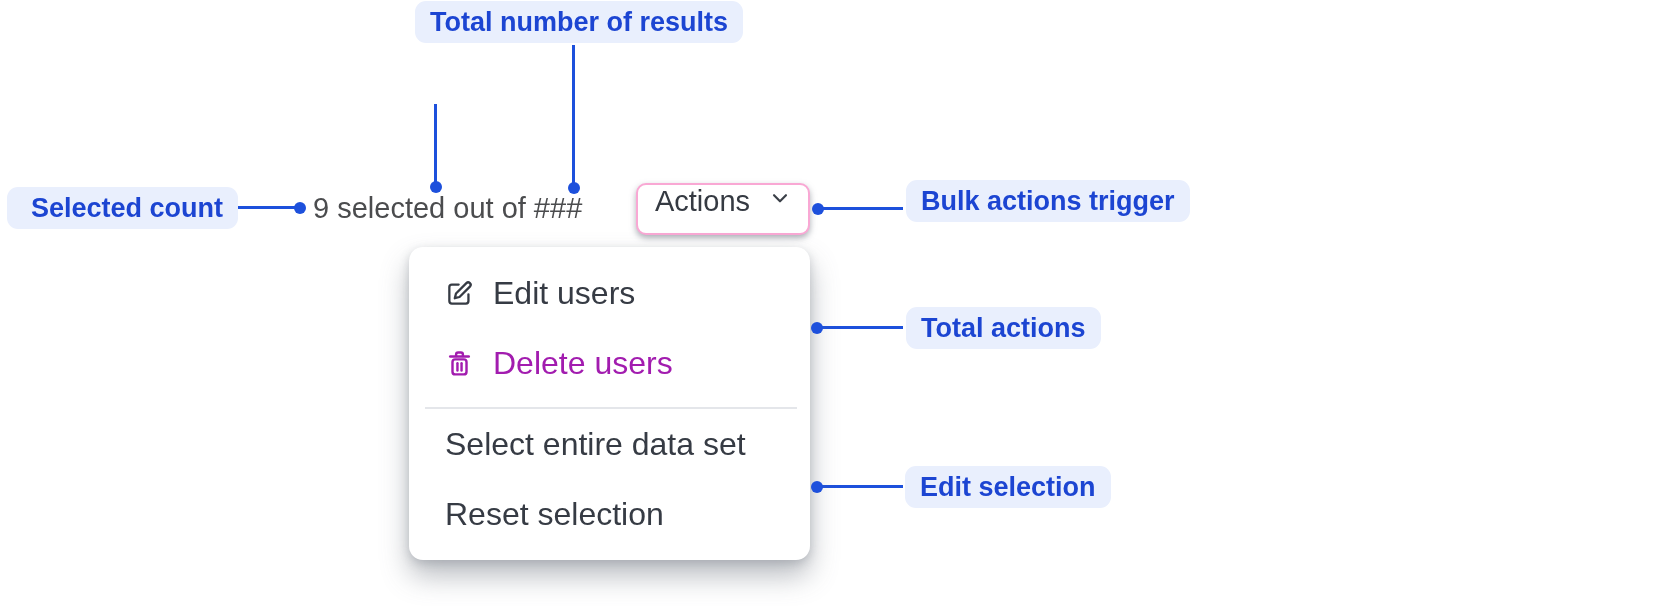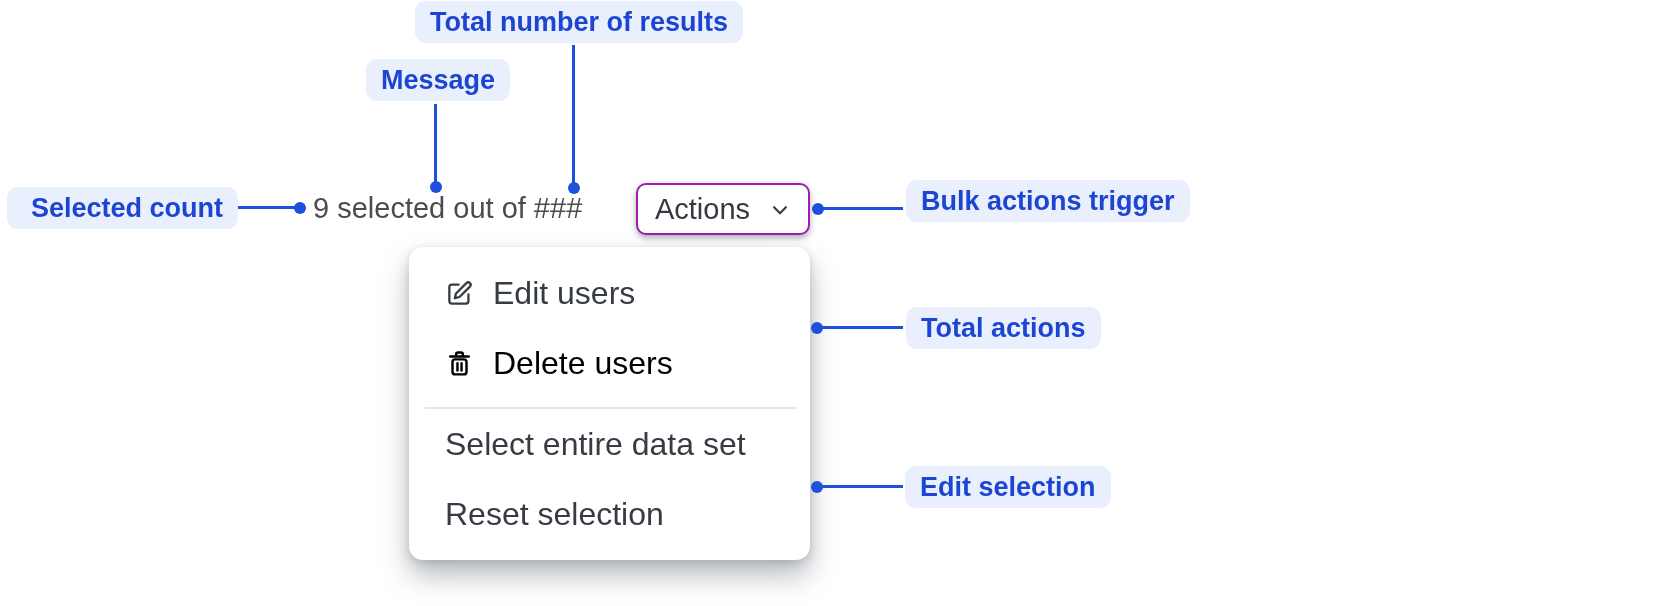--- a/index.html
+++ b/index.html
@@ -59,23 +59,23 @@
     line-height: 32px;
     color: #4b4c4e;
     white-space: nowrap;
   }
 
   
   .actions-btn {
     position: absolute;
     left: 636px; top: 183px;
     width: 174px; height: 52px;
-    display: flex; align-items: center; justify-content: center; gap: 19px;
+    display: flex; justify-content: center; gap: 19px;
     background: #ffffff;
-    border: 2px solid #a21caf;
+    border: 2px solid #f9a8d4;
     border-radius: 10px;
     box-shadow: 0 3px 6px rgba(104,110,122,0.55);
     font-size: 29px;
     color: #353a42;
     cursor: pointer;
   }
   .actions-btn .chev { display: inline-flex; margin-top: 2px; }
 
   
   .menu {
@@ -91,21 +91,21 @@
   .menu-item {
     height: 70px;
     display: flex; align-items: center;
     padding: 0 20px 0 36px;
     gap: 19px;
     font-size: 32px;
     color: #363b44;
     cursor: pointer;
     white-space: nowrap;
   }
-  .menu-item.danger { color: #000000; }
+  .menu-item.danger { color: #a21caf; }
   .menu-item .mi-icon { display: inline-flex; flex: 0 0 auto; }
   .menu-divider {
     height: 2px;
     background: #e4e6ea;
     margin: 9px 13px 0 16px;
   }
 </style>
 </head>
 <body>
 
@@ -118,21 +118,20 @@
   <div class="cline line-total"></div>
   <div class="cdot  dot-total"></div>
   <div class="cdot  dot-trigger"></div>
   <div class="cline line-trigger"></div>
   <div class="cdot  dot-bulk-actions"></div>
   <div class="cline line-bulk-actions"></div>
   <div class="cdot  dot-bulk-selection"></div>
   <div class="cline line-bulk-selection"></div>
 
   <div class="tag tag-total">Total number of results</div>
-  <div class="tag tag-message">Message</div>
   <div class="tag tag-selected">Selected count</div>
   <div class="tag tag-trigger">Bulk actions trigger</div>
   <div class="tag tag-bulk-actions">Total actions</div>
   <div class="tag tag-bulk-selection">Edit selection</div>
 
   <div class="selection-message">9 selected out of ###</div>
 
   <div class="actions-btn">
     <span>Actions</span>
     <span class="chev">

